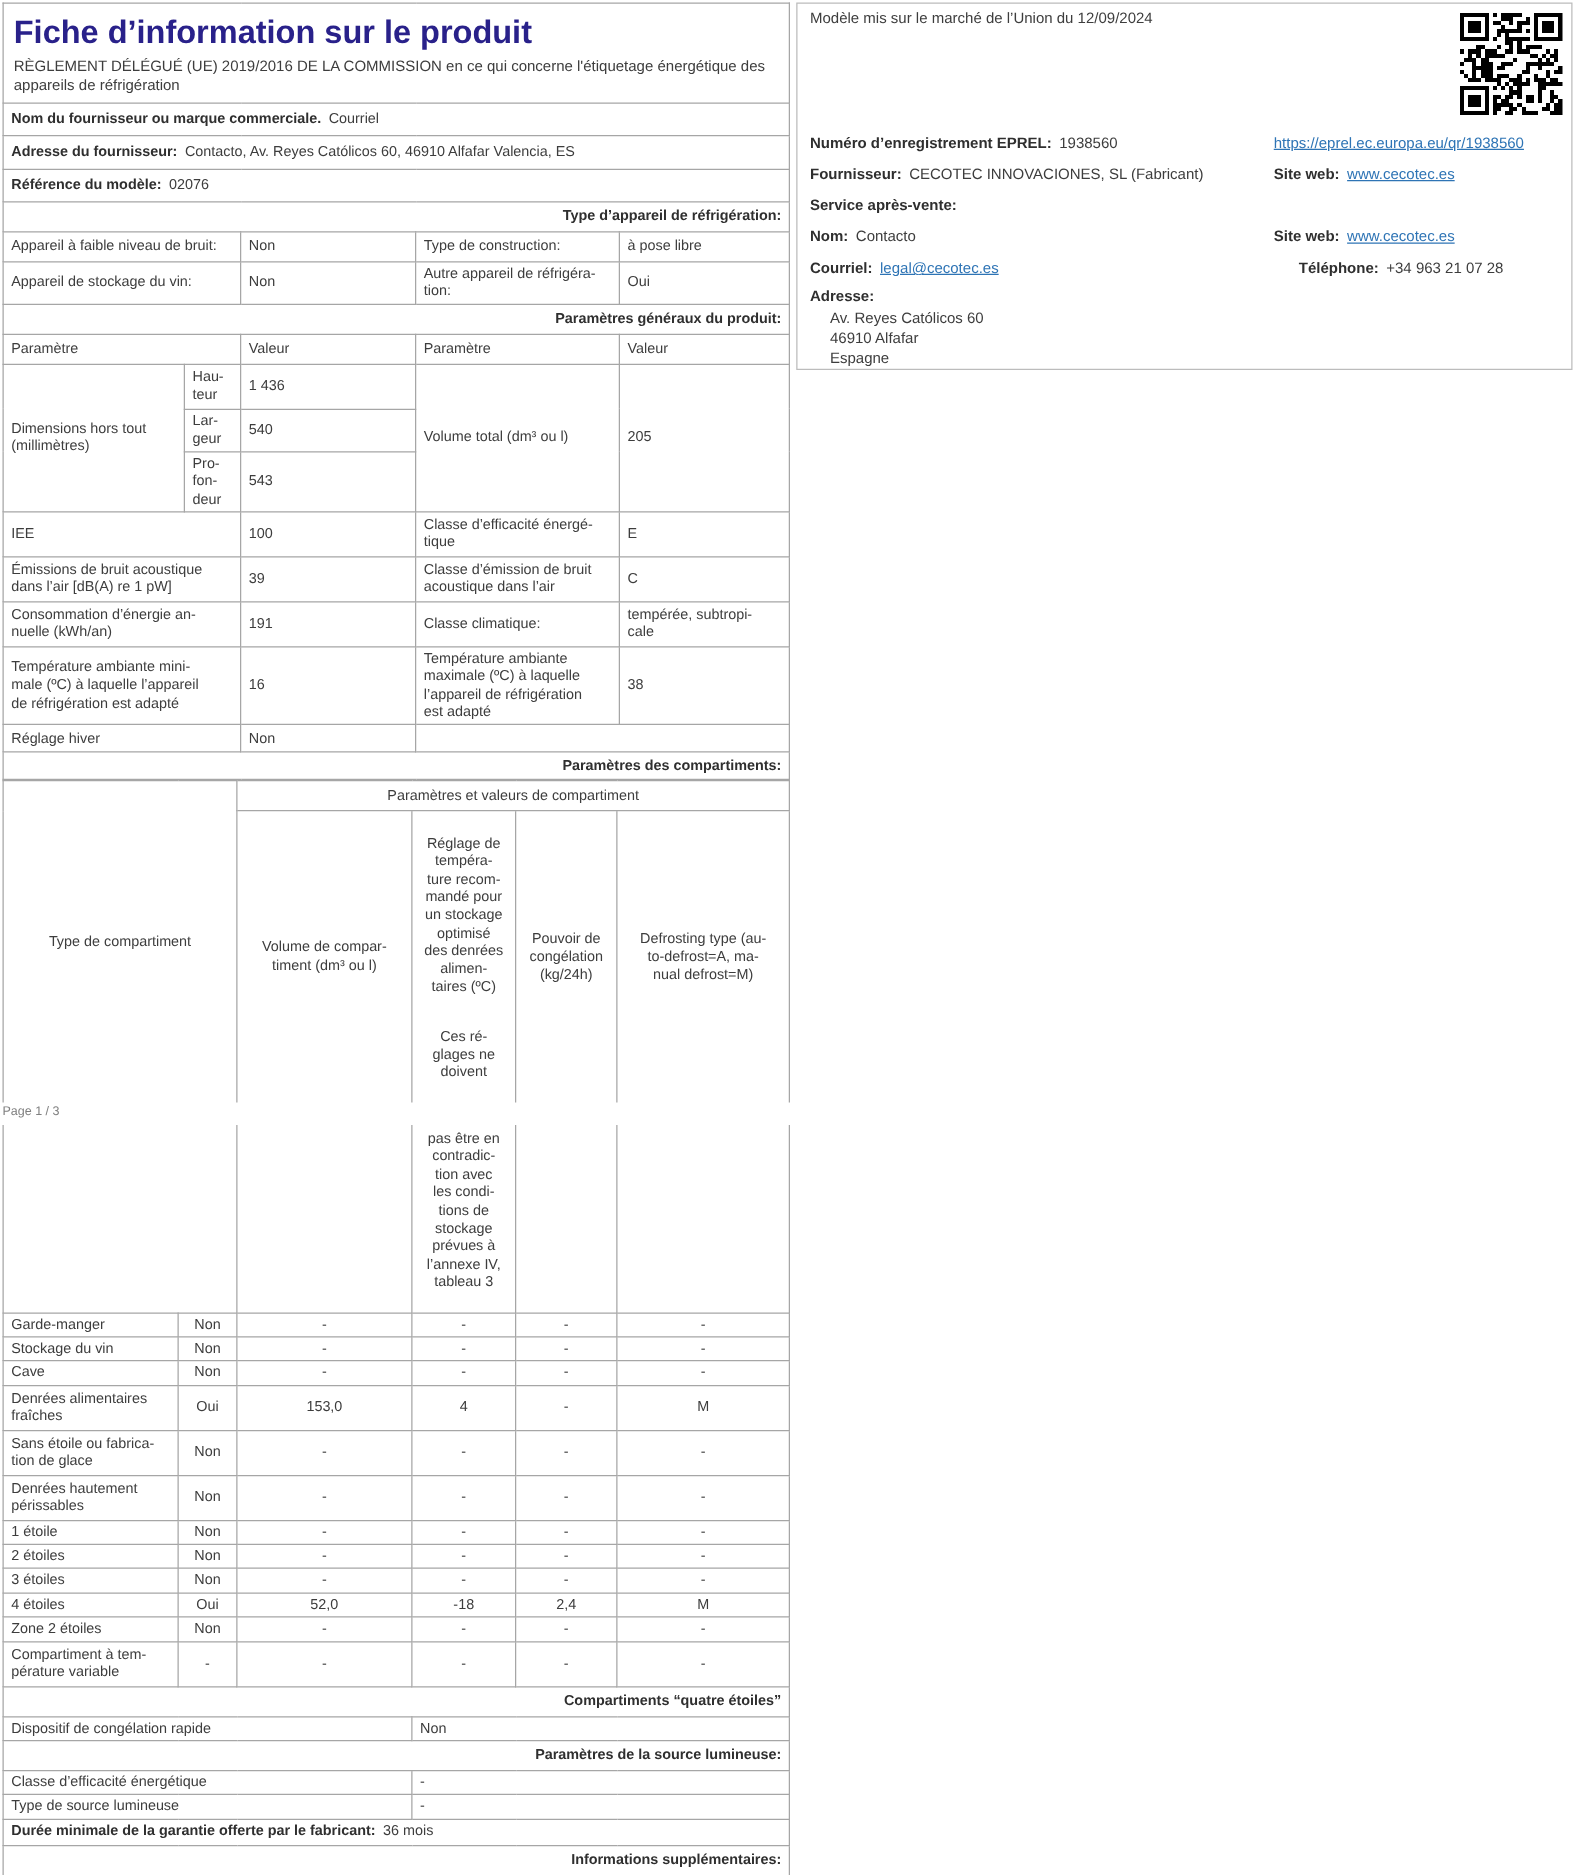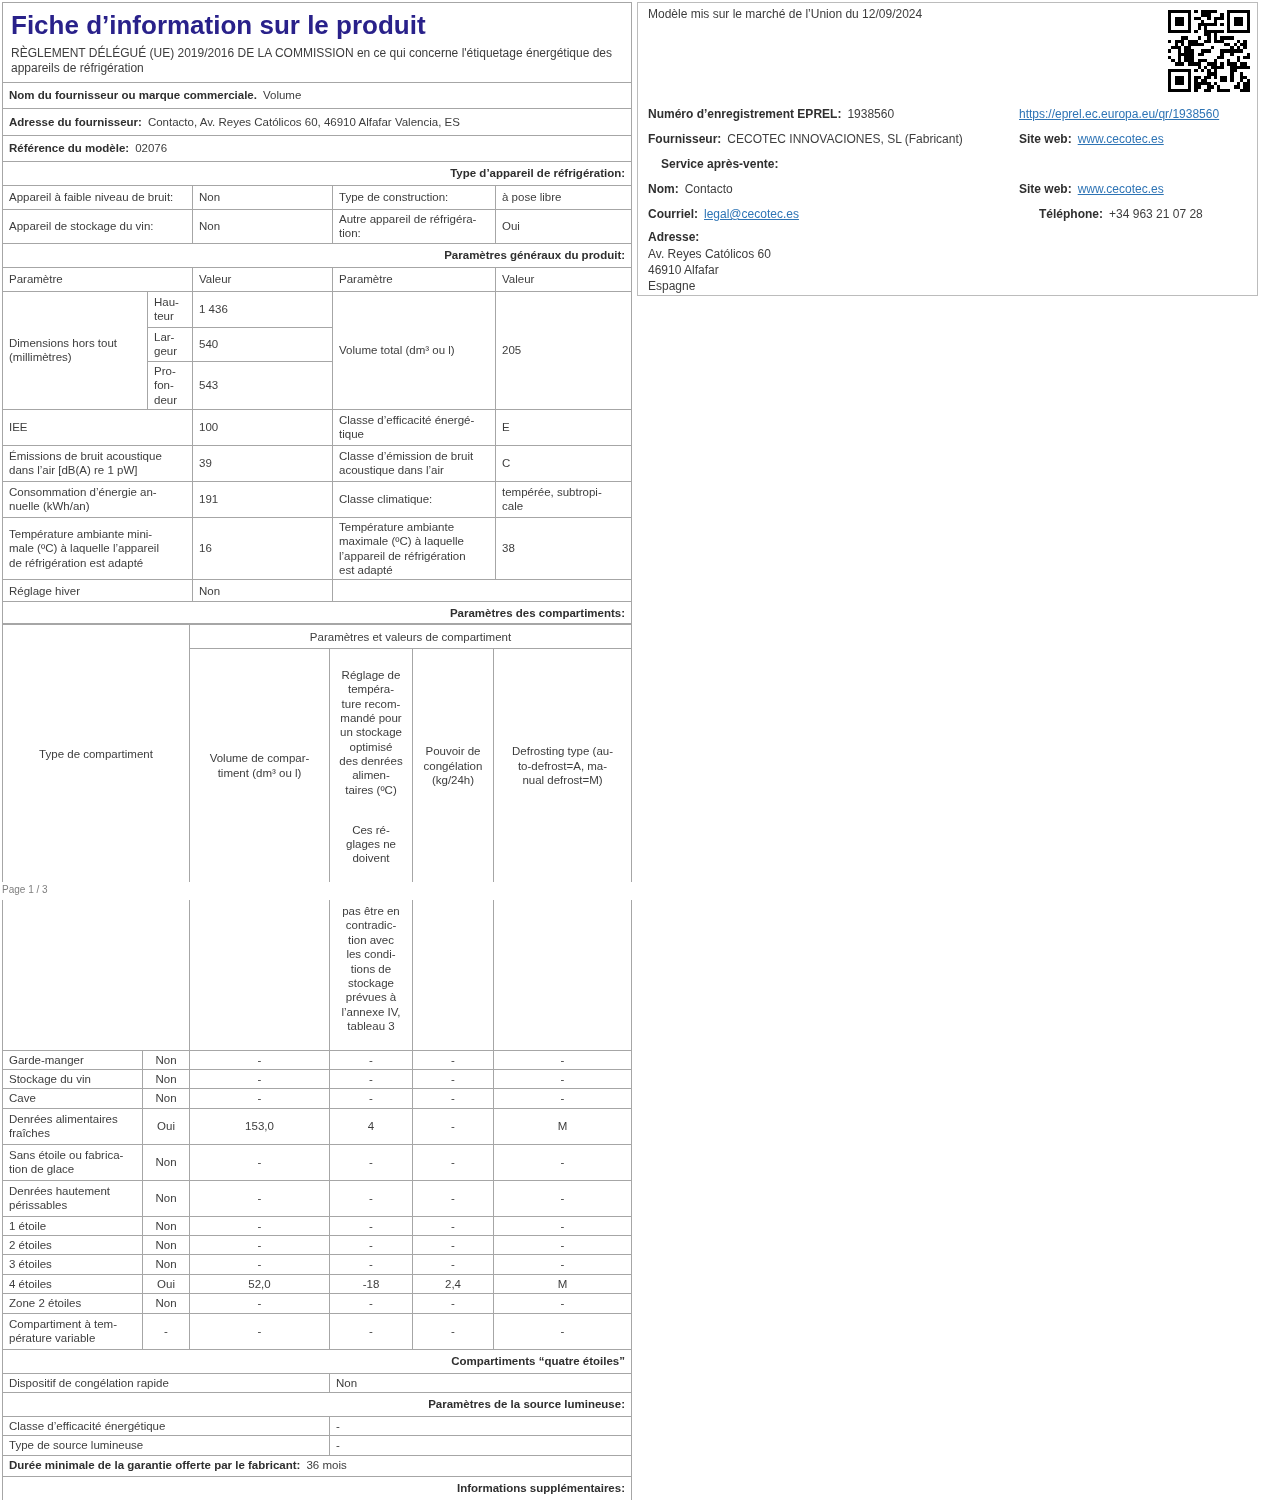--- a/index.html
+++ b/index.html
@@ -6,21 +6,21 @@
   body{
     width:1264px;height:1500px;position:relative;background:#ffffff;
     font-family:"Liberation Sans",sans-serif;font-size:11.5px;line-height:1.25;
     color:#3d3d3d;overflow:hidden;
   }
   .leftdoc{position:absolute;left:2px;top:2px;width:629px;}
   table{border-collapse:collapse;table-layout:fixed;width:629px;}
   td{border:1px solid #a6a6a6;padding:2px 6px;vertical-align:middle;overflow:hidden;word-wrap:break-word;}
   .b{font-weight:bold;color:#2f2f2f;}
   .v{margin-left:6px;}
-  .pre{white-space:pre-line;}
+  .pre{white-space:pre-line;margin-left:16px;}
   .center{text-align:center;}
   .nb td{border-bottom:none;}
   .nb-cell{border-bottom:none;}
   .nt td{border-top:none;}
   .title{font-size:26px;font-weight:bold;color:#29218a;line-height:1.1;margin:2px 0 6px 0;}
   .reg{font-size:12px;}
   .titlecell{padding:5px 8px;}
   .pagebreak{height:18px;text-align:left;font-size:10px;color:#7f7f7f;padding:2px 2px 0 0;box-sizing:border-box;}
   .sect{font-weight:bold;color:#2f2f2f;text-align:right;}
   .topcell{vertical-align:top;padding-top:4px;}
@@ -46,21 +46,21 @@
         <col style="width:136px">
       </colgroup>
     <tbody>
         <tr style="height:80px">
       <td colspan="5" class="titlecell">
         <div class="title">Fiche d’information sur le produit</div>
         <div class="reg">RÈGLEMENT DÉLÉGUÉ (UE) 2019/2016 DE LA COMMISSION en ce qui concerne l'étiquetage énergétique des appareils de réfrigération</div>
       </td>
     </tr>
     <tr style="height:26px">
-      <td colspan="5"><span class="b">Nom du fournisseur ou marque commerciale.</span><span class="v">Volume</span></td>
+      <td colspan="5"><span class="b">Nom du fournisseur ou marque commerciale.</span><span class="v">Courriel</span></td>
     </tr>
     <tr style="height:27px">
       <td colspan="5"><span class="b">Adresse du fournisseur:</span><span class="v">Contacto, Av. Reyes Católicos 60, 46910 Alfafar Valencia, ES</span></td>
     </tr>
     <tr style="height:26px">
       <td colspan="5"><span class="b">Référence du modèle:</span><span class="v">02076</span></td>
     </tr>
     <tr style="height:24px">
       <td colspan="5" class="sect">Type d’appareil de réfrigération:</td>
     </tr>
@@ -581,21 +581,21 @@
     <a class="link">https://eprel.ec.europa.eu/qr/1938560</a>
   </div>
 
   <div class="abs" style="left:10px;top:129px;">
     <span class="b">Fournisseur:</span><span class="v">CECOTEC INNOVACIONES, SL (Fabricant)</span>
   </div>
   <div class="abs" style="left:381px;top:129px;">
     <span class="b">Site web:</span><a class="link v">www.cecotec.es</a>
   </div>
 
-  <div class="abs b" style="left:23px;top:154px;">Service après-vente:</div>
+  <div class="abs b" style="left:10px;top:154px;">Service après-vente:</div>
 
   <div class="abs" style="left:10px;top:179px;">
     <span class="b">Nom:</span><span class="v">Contacto</span>
   </div>
   <div class="abs" style="left:381px;top:179px;">
     <span class="b">Site web:</span><a class="link v">www.cecotec.es</a>
   </div>
 
   <div class="abs" style="left:10px;top:204px;">
     <span class="b">Courriel:</span><a class="link v">legal@cecotec.es</a>

